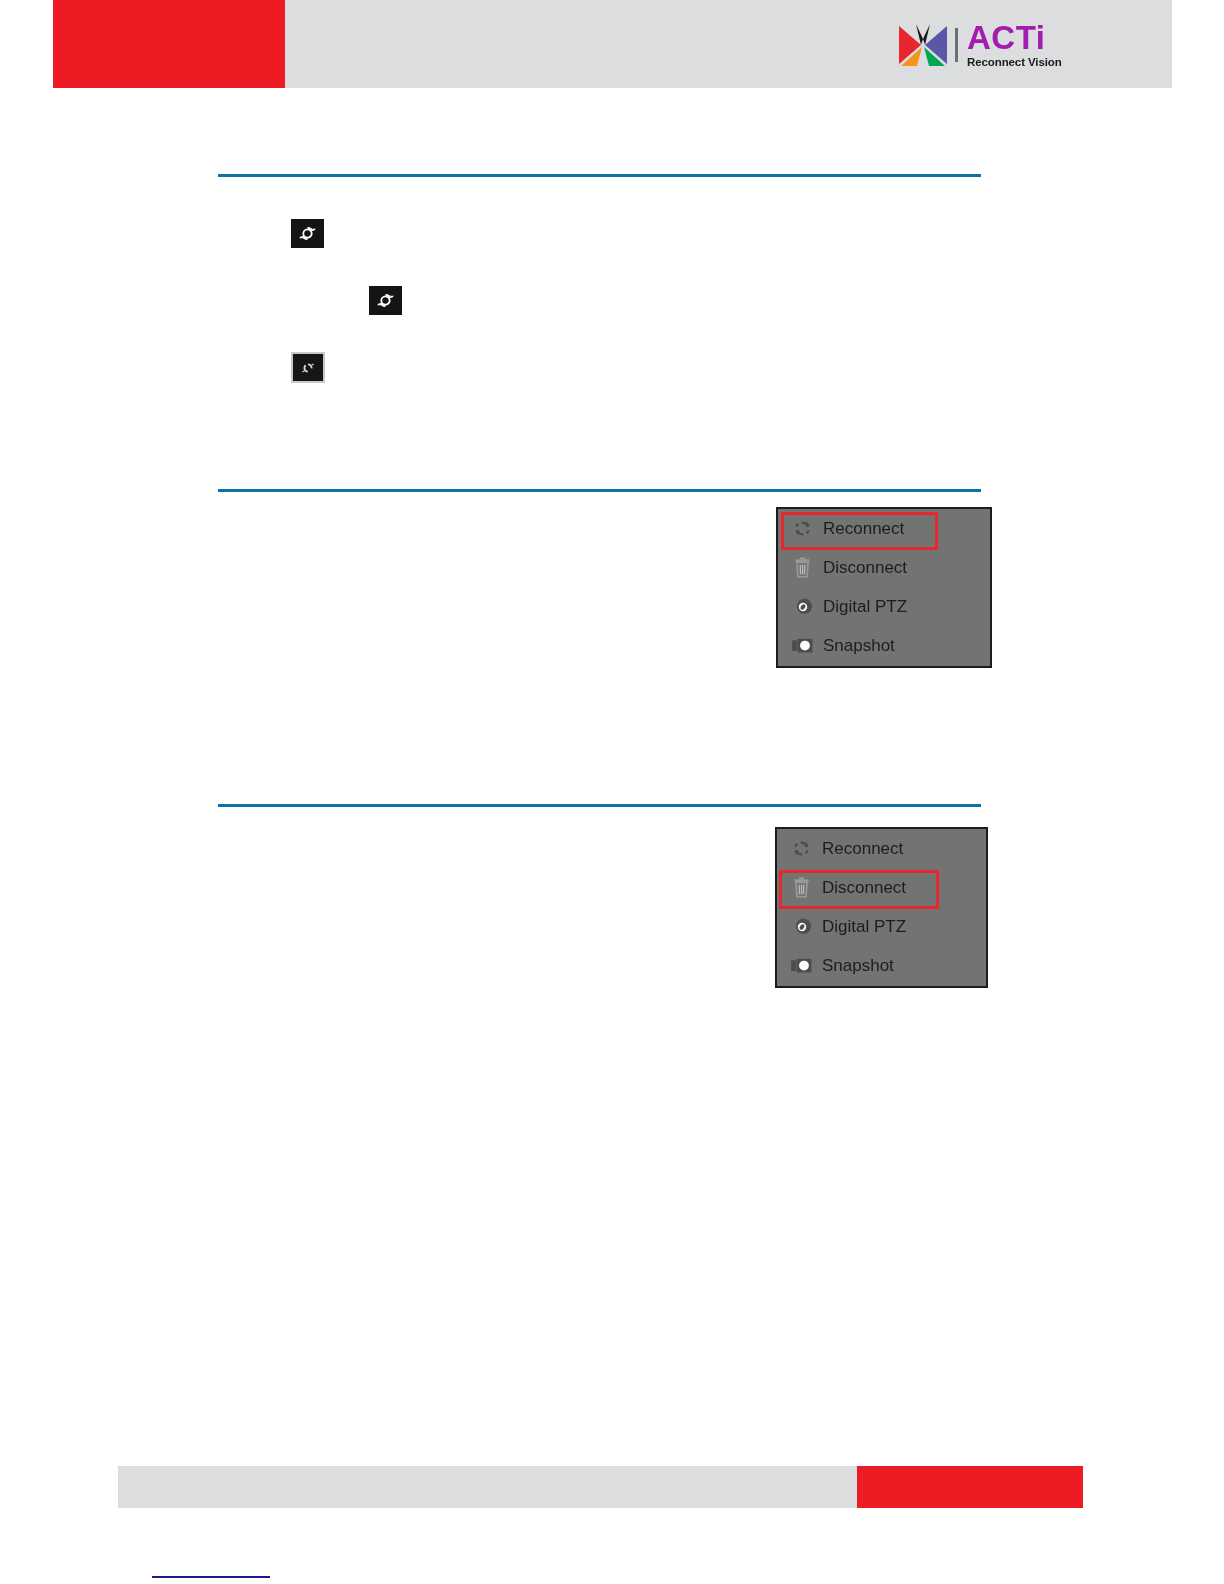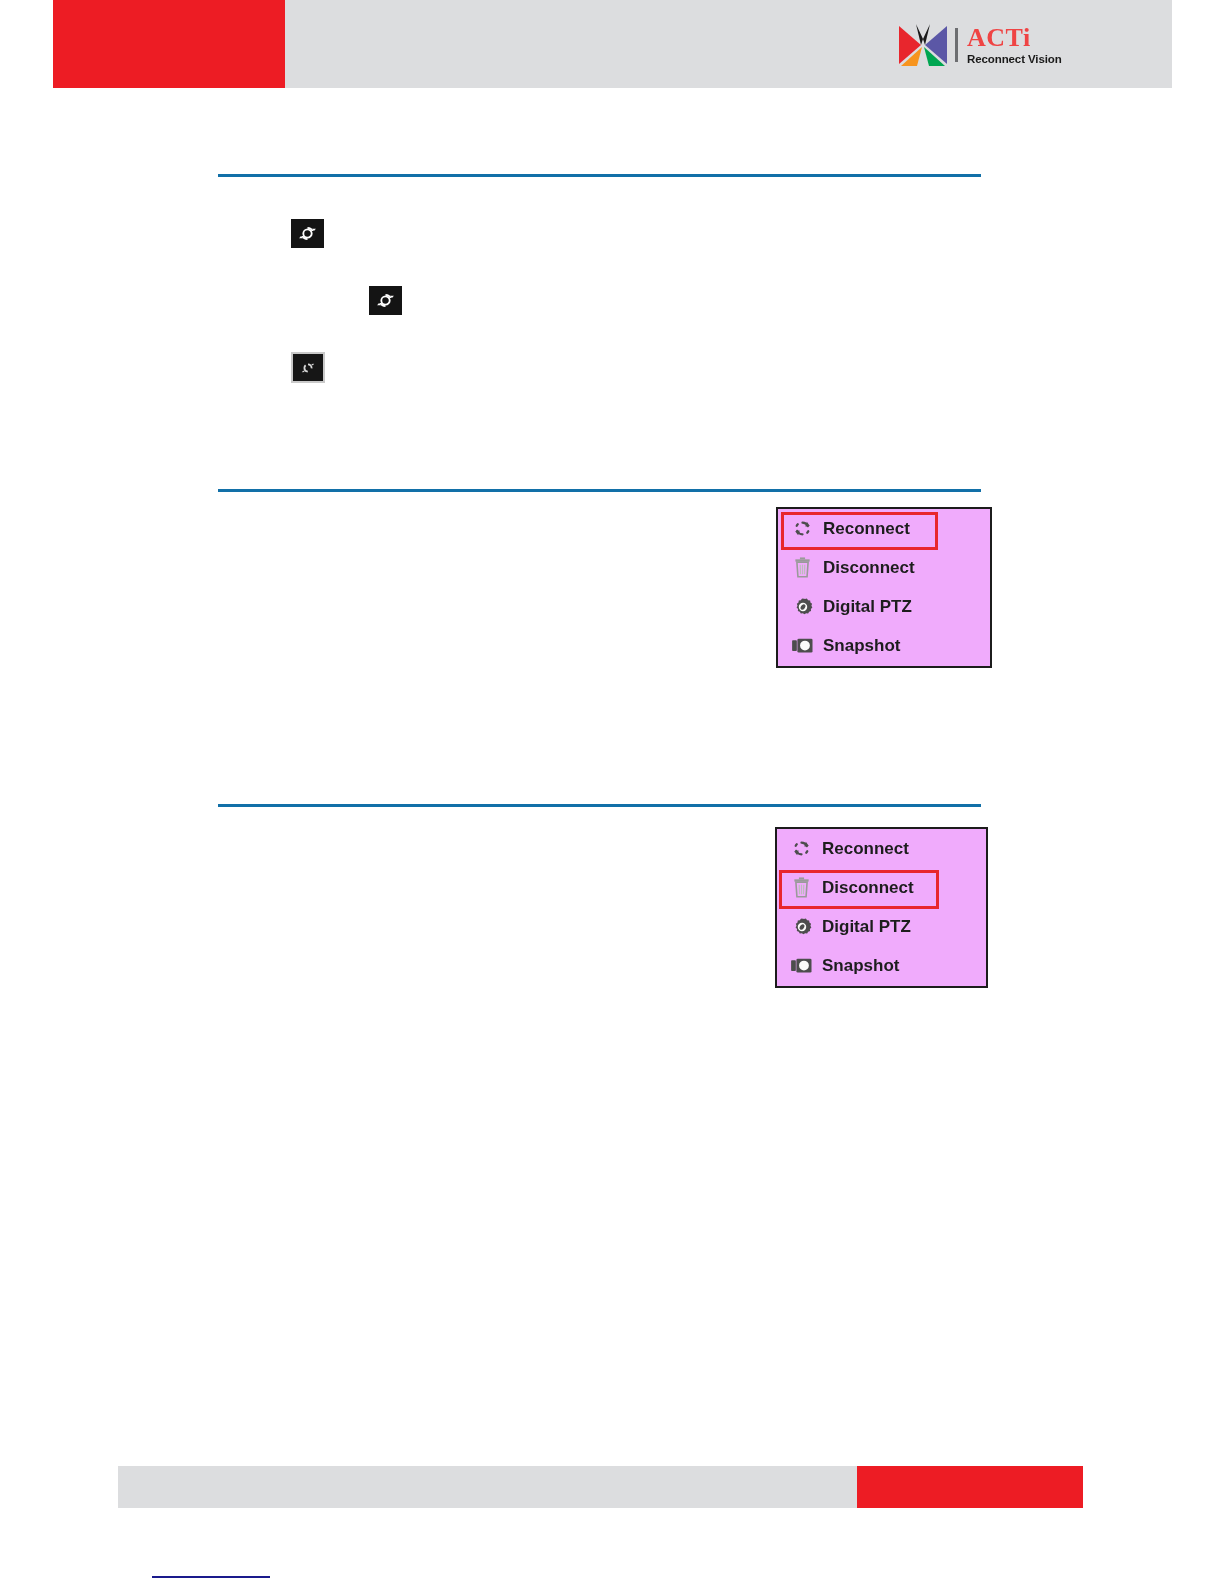--- a/index.html
+++ b/index.html
@@ -54,25 +54,25 @@
     margin: 0 9px 0 6px;
     flex: none;
   }
   .logo-text {
     display: flex;
     flex-direction: column;
     justify-content: center;
     line-height: 1;
   }
   .logo-acti {
-    font-family: Liberation Serif, serif;
-    font-size: 26px;
+    font-family: Liberation Sans, sans-serif;
+    font-size: 33px;
     font-weight: bold;
     letter-spacing: 0.5px;
-    color: #ef4444;
+    color: #a21caf;
   }
   .logo-tagline {
     font-family: "Liberation Sans", sans-serif;
     font-size: 11.5px;
     font-weight: bold;
     color: #1a1a1a;
     margin-top: 3px;
     letter-spacing: -0.1px;
   }
 
@@ -103,24 +103,23 @@
   }
   .icon-btn svg { display: block; }
 
   #icon-reconnect-a { left: 291px; top: 219px;  width: 33px; height: 29px; }
   #icon-reconnect-b { left: 369px; top: 286px;  width: 33px; height: 29px; }
   #icon-reconnect-c { left: 291px; top: 352px;  width: 34px; height: 31px; }
 
   
   .ctx-menu {
     position: absolute;
-    background: #f0abfc;
+    background: #737373;
     border: 2px solid #1c1c1c;
     box-sizing: border-box;
-    font-weight: bold;
   }
   #ctx-menu-1 { left: 776px; top: 507px; width: 216px; height: 161px; }
   #ctx-menu-2 { left: 775px; top: 827px; width: 213px; height: 161px; }
 
   .ctx-item {
     position: relative;
     display: flex;
     align-items: center;
     height: 39px;
     padding-left: 13px;

